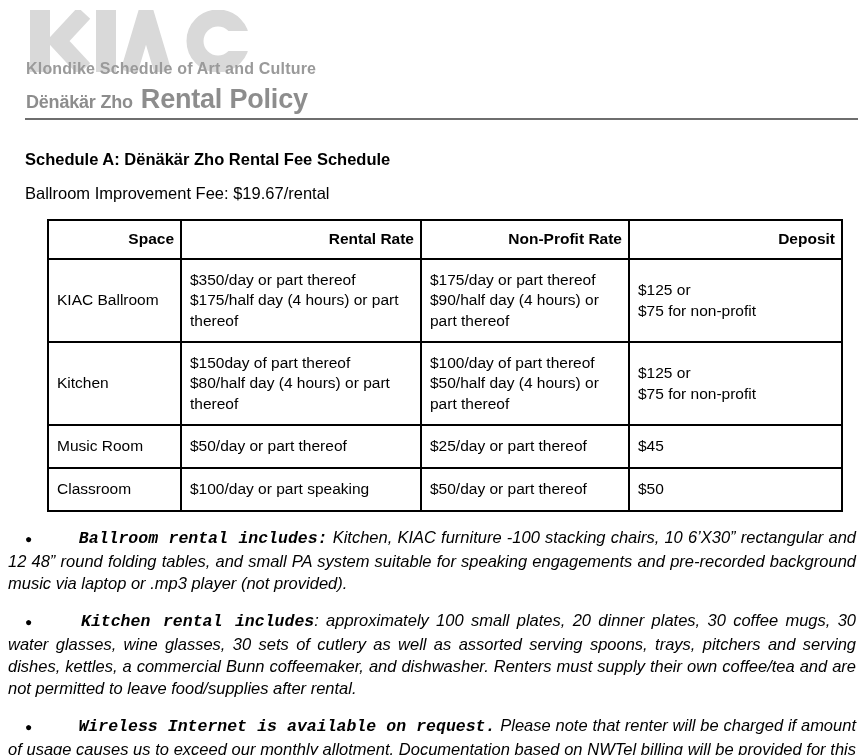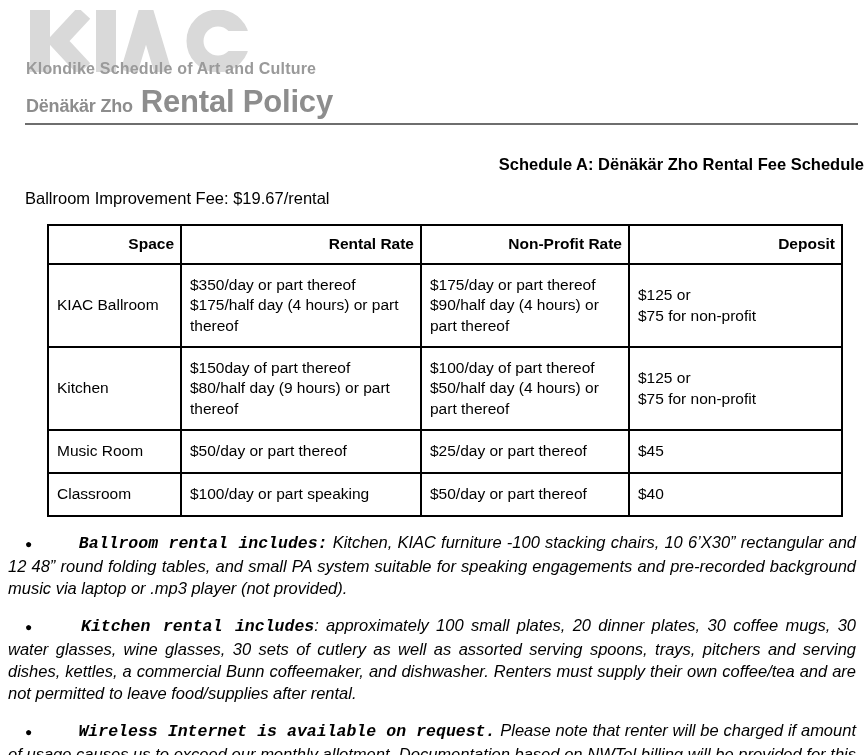--- a/index.html
+++ b/index.html
@@ -12,27 +12,27 @@
   .logo-wrap{margin:10px 0 0 30px;position:relative;}
   .tagline{
     position:relative;margin:-16px 0 0 26px;z-index:2;
     font-size:16px;font-weight:bold;color:#9a9a9a;letter-spacing:0.2px;
   }
   .subtitle{
     margin:6px 0 0 26px;display:flex;align-items:baseline;gap:8px;
     color:#8d8d8d;font-weight:bold;letter-spacing:-0.2px;
   }
   .subtitle .sub-prefix{font-size:18px;}
-  .subtitle .sub-main{font-size:31px;}
+  .subtitle .sub-main{font-size:27px;}
   .rule{
     margin:3px 6px 0 25px;border:0;border-top:2px solid #6e6e6e;height:0;
   }
   
   .schedule-title{
-    margin:30px 0 0 25px;font-size:16.5px;font-weight:bold;color:#000;text-align:right;
+    margin:30px 0 0 25px;font-size:16.5px;font-weight:bold;color:#000;
   }
   .improvement-fee{
     margin:15px 0 0 25px;font-size:16.5px;color:#000;
   }
   
   table.fees{
     margin:16px 0 0 47px;border-collapse:collapse;table-layout:fixed;
     width:794px;
   }
   table.fees th,table.fees td{
@@ -104,37 +104,37 @@
     <td>$350/day or part thereof
 $175/half day (4 hours) or part thereof</td>
     <td>$175/day or part thereof
 $90/half day (4 hours) or part thereof</td>
     <td>$125 or
 $75 for non-profit</td>
   </tr>
   <tr class="row-tall">
     <td>Kitchen</td>
     <td>$150day of part thereof
-$80/half day (9 hours) or part thereof</td>
+$80/half day (4 hours) or part thereof</td>
     <td>$100/day of part thereof
 $50/half day (4 hours) or part thereof</td>
     <td>$125 or
 $75 for non-profit</td>
   </tr>
   <tr class="row-short">
     <td>Music Room</td>
     <td>$50/day or part thereof</td>
     <td>$25/day or part thereof</td>
     <td>$45</td>
   </tr>
   <tr class="row-short">
     <td>Classroom</td>
     <td>$100/day or part speaking</td>
     <td>$50/day or part thereof</td>
-    <td>$40</td>
+    <td>$50</td>
   </tr>
 </tbody>
   </table>
 
 <div class="notes">
   <p class="note"><span class="bullet">●</span><span class="tabgap"></span><span class="lead">Ballroom rental includes:</span><span class="body"> Kitchen, KIAC furniture -100 stacking chairs, 10 6’X30” rectangular and 12 48” round folding tables, and small PA system suitable for speaking engagements and pre-recorded background music via laptop or .mp3 player (not provided).</span></p>
   <p class="note"><span class="bullet">●</span><span class="tabgap"></span><span class="lead">Kitchen rental includes</span><span class="body">: approximately 100 small plates, 20 dinner plates, 30 coffee mugs, 30 water glasses, wine glasses, 30 sets of cutlery as well as assorted serving spoons, trays, pitchers and serving dishes, kettles, a commercial Bunn coffeemaker, and dishwasher. Renters must supply their own coffee/tea and are not permitted to leave food/supplies after rental.</span></p>
   <p class="note"><span class="bullet">●</span><span class="tabgap"></span><span class="lead">Wireless Internet is available on request.</span><span class="body"> Please note that renter will be charged if amount of usage causes us to exceed our monthly allotment. Documentation based on NWTel billing will be provided for this charge.</span></p>
 </div>
 

